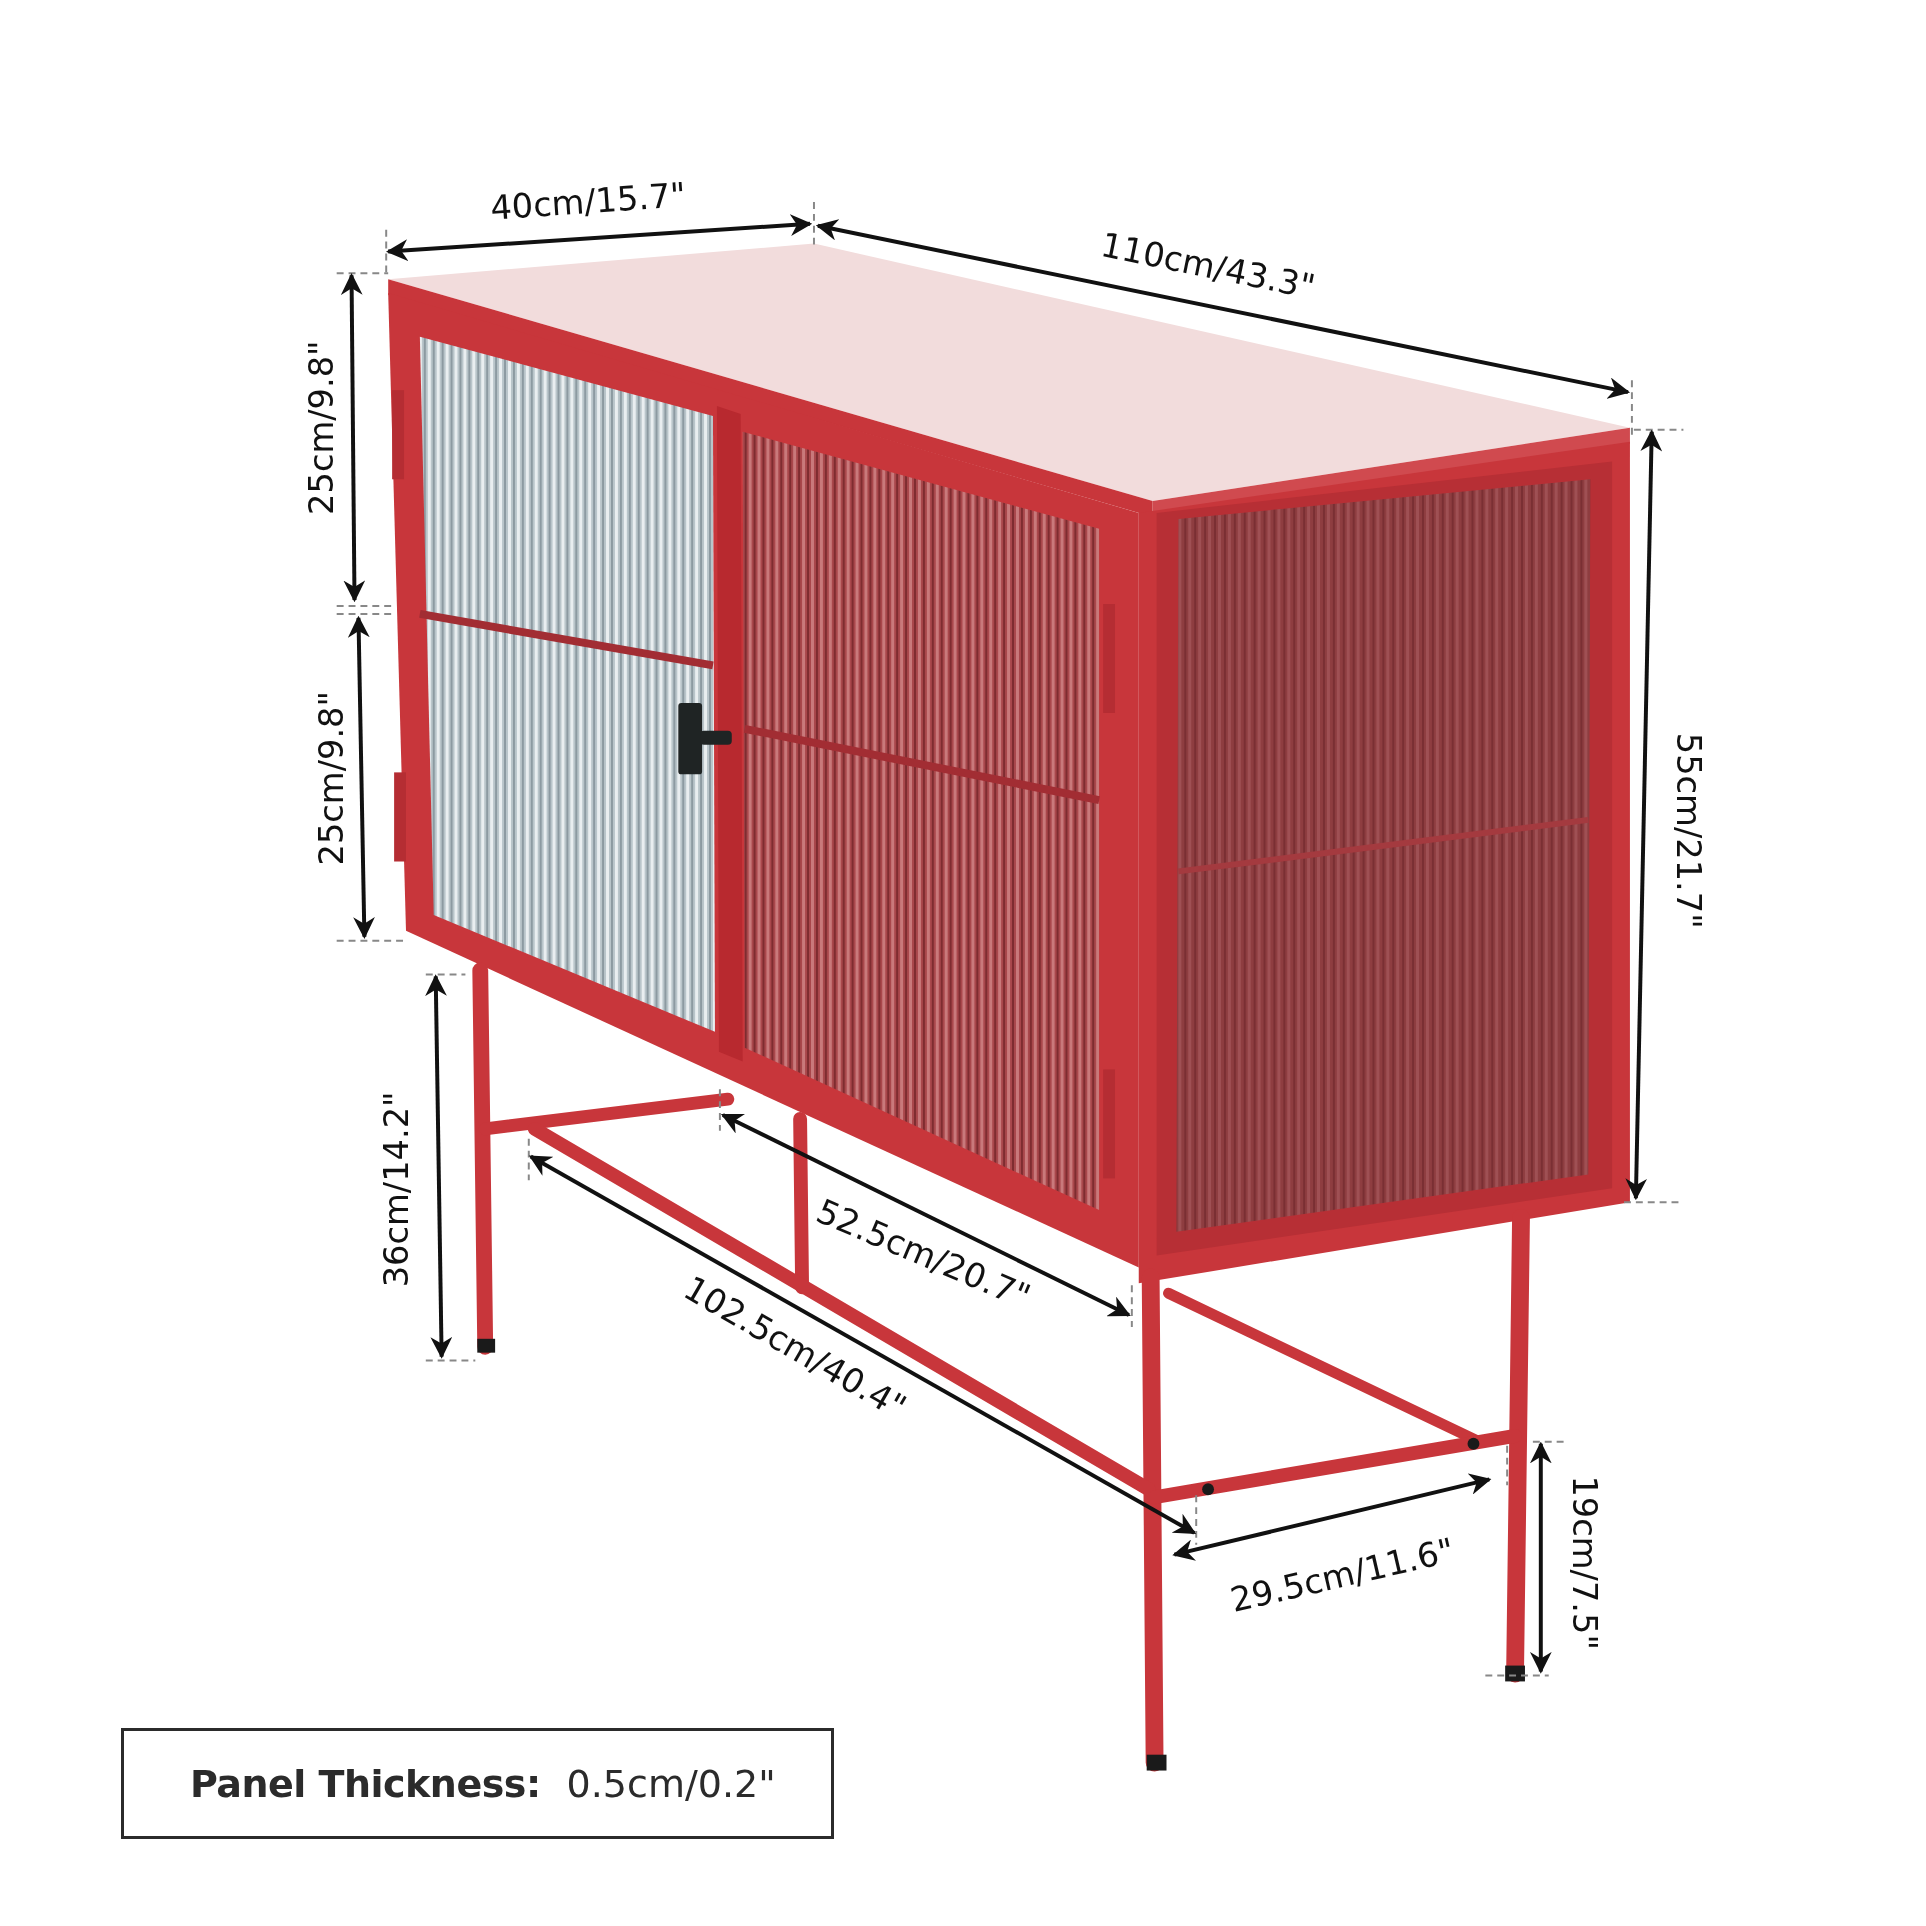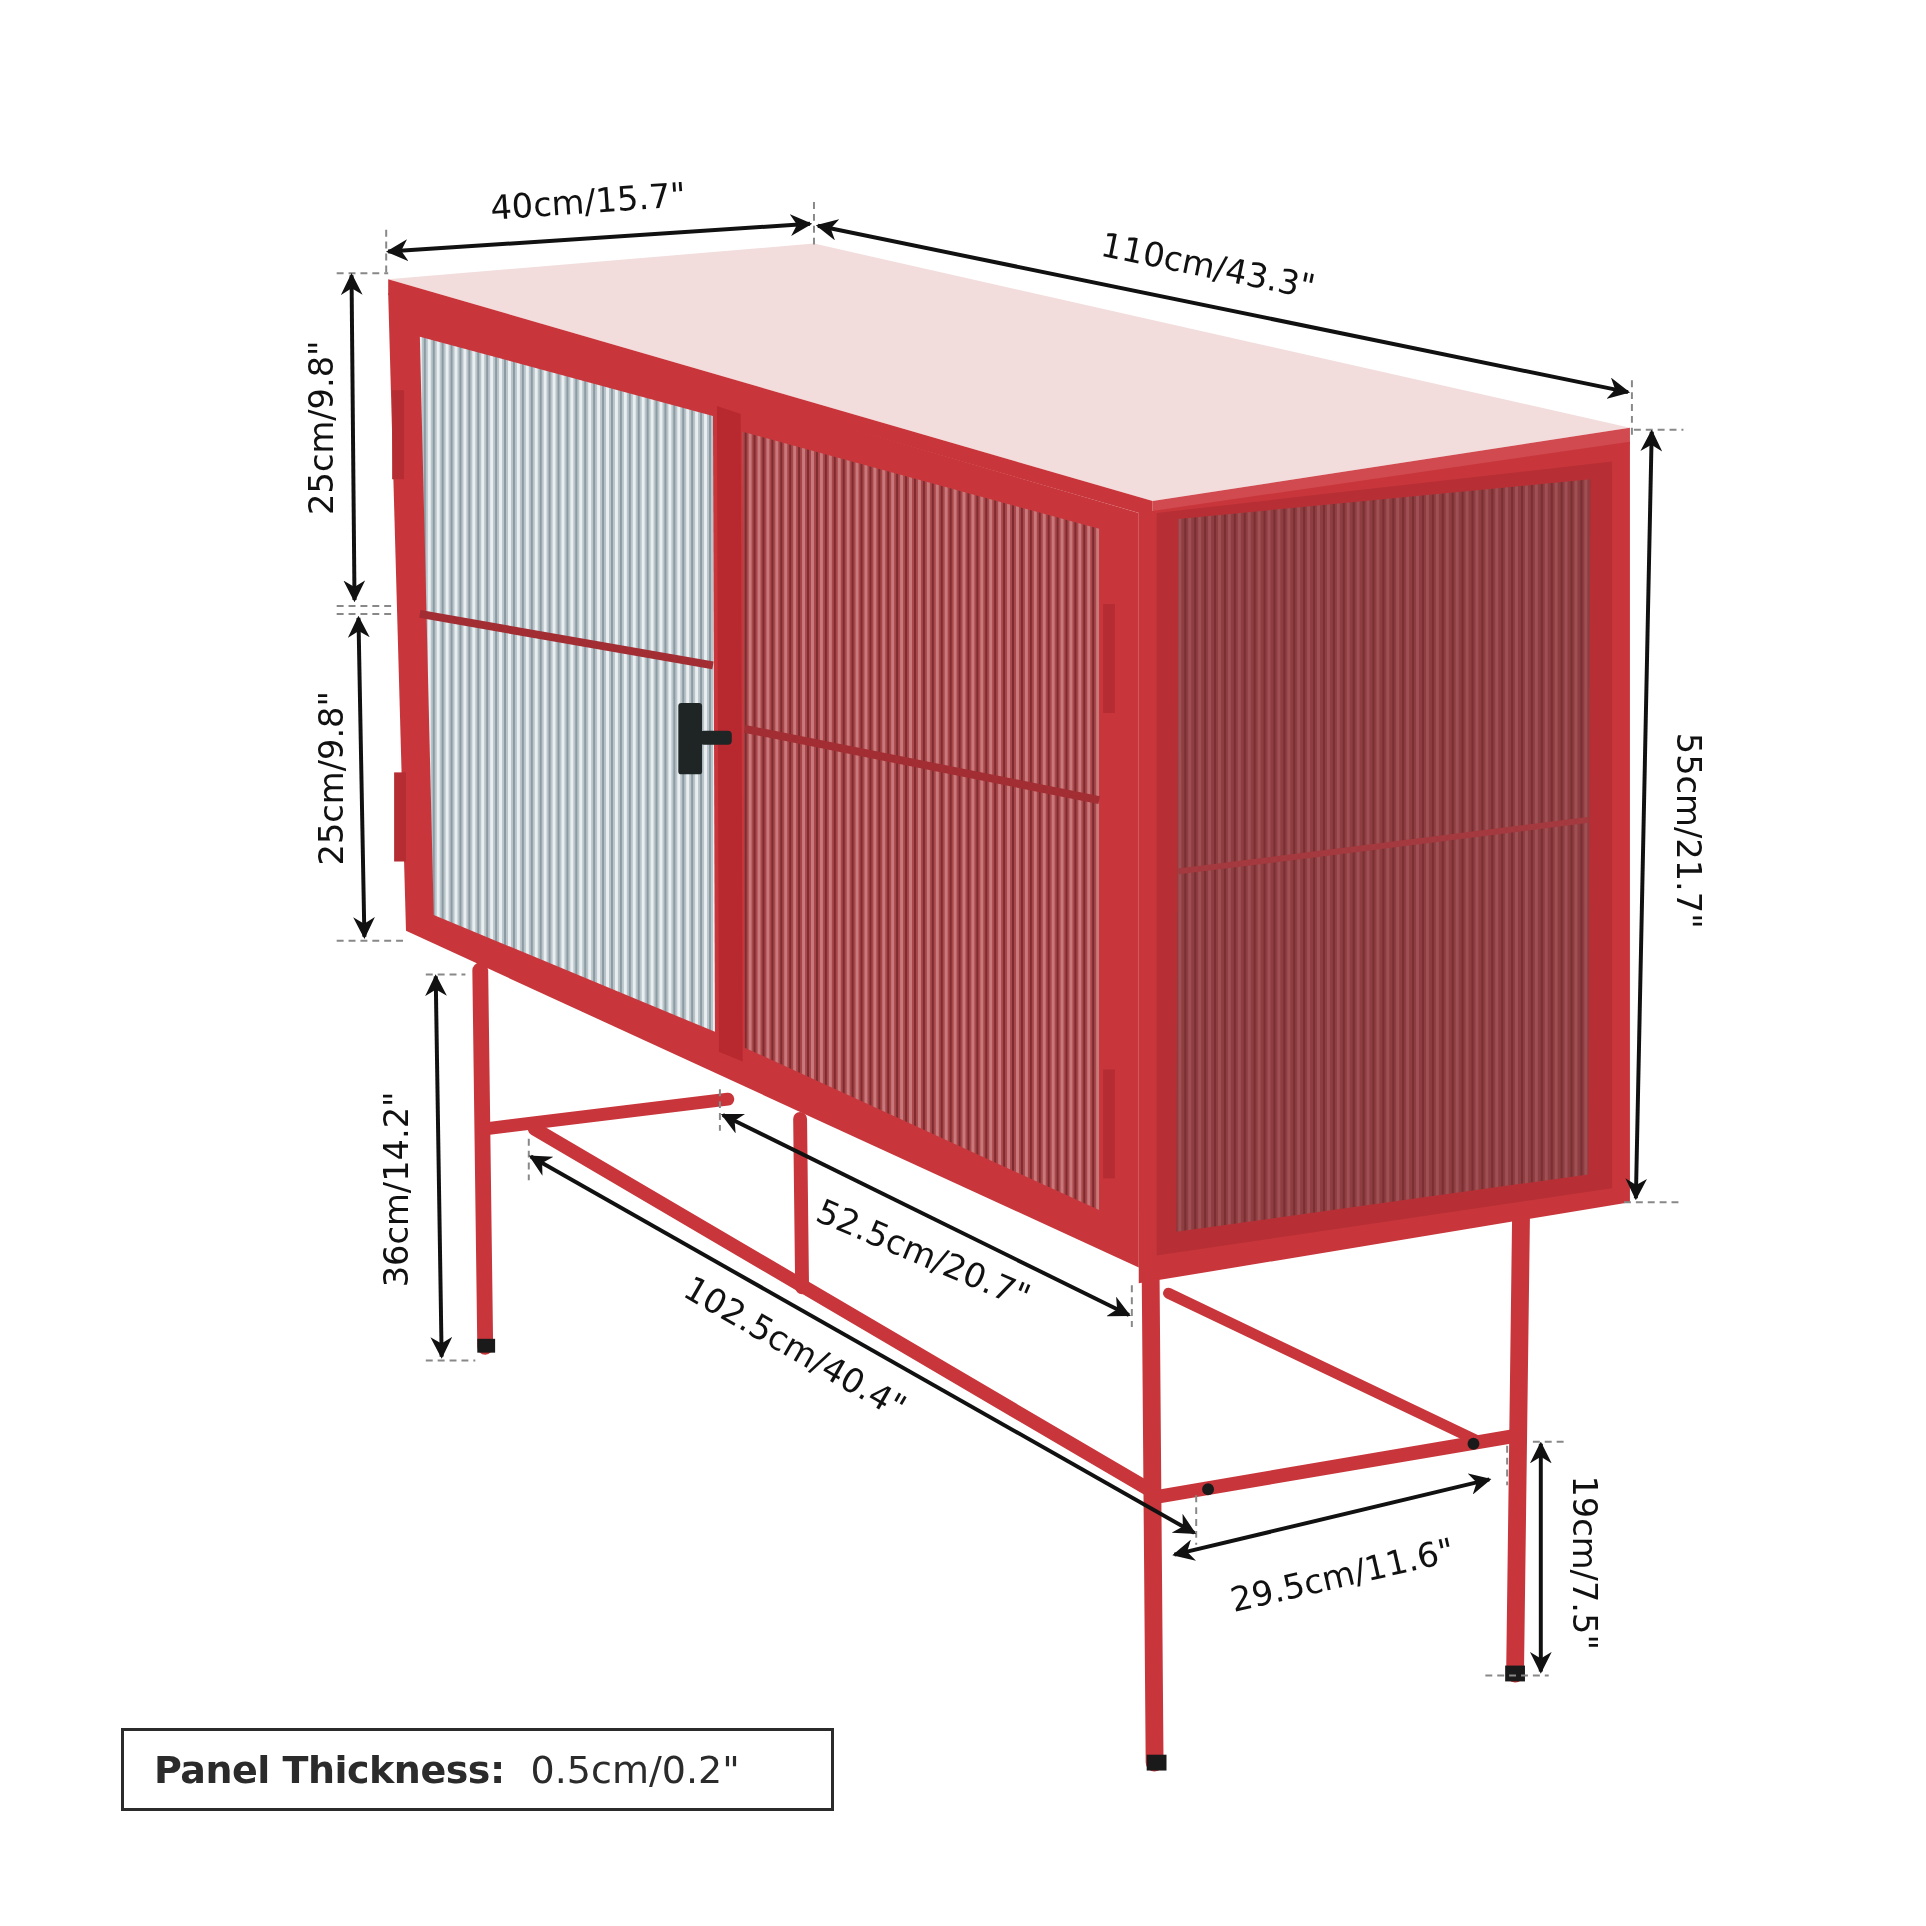--- a/index.html
+++ b/index.html
@@ -1,22 +1,22 @@
 <!DOCTYPE html>
 <html><head>
 <meta charset="utf-8">
 <style>
   html, body { margin: 0; padding: 0; background: #ffffff; }
   body { width: 1927px; height: 1927px; position: relative; overflow: hidden; font-family: "DejaVu Sans", sans-serif; }
   #stage { position: absolute; left: 0; top: 0; width: 1927px; height: 1927px; }
   .dim-label { font-family: "DejaVu Sans", sans-serif; font-size: 34px; fill: #111111; }
   #panel-box {
-    position: absolute; left: 121px; top: 1728px; width: 713px; height: 83px;
+    position: absolute; left: 121px; top: 1728px; width: 713px; height: 111px;
     border: 3px solid #2b2b2b; box-sizing: border-box;
-    display: flex; align-items: center; padding-left: 30px;
+    display: flex; align-items: center; padding-left: 66px;
     font-family: "DejaVu Sans", sans-serif; font-size: 38px; color: #2b2b2b;
   }
   #panel-box .k { font-weight: bold; letter-spacing: -0.5px; }
   #panel-box .v { margin-left: 26px; font-weight: normal; }
 </style>
 </head>
 <body>
 
 <svg id="stage" viewBox="0 0 1946 1946" xmlns="http://www.w3.org/2000/svg">
   <defs>

